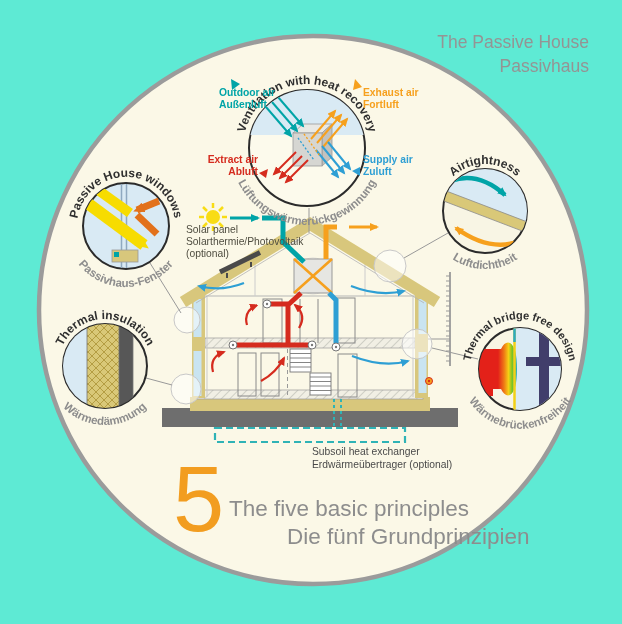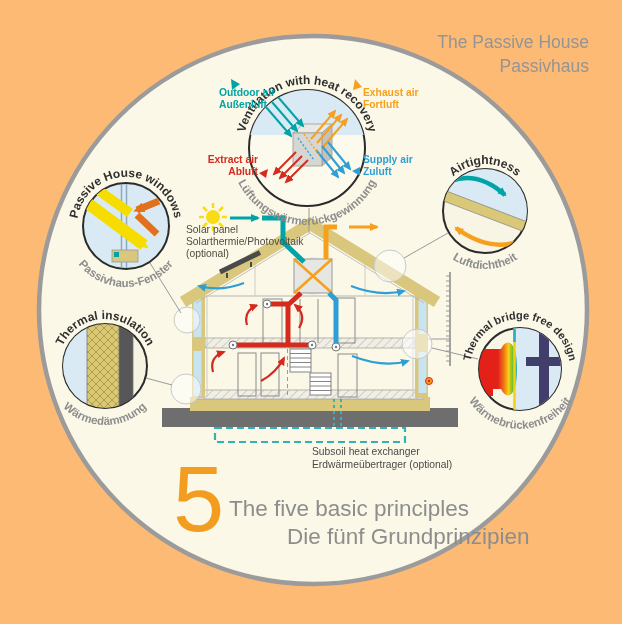--- a/index.html
+++ b/index.html
@@ -1,16 +1,16 @@
 <!DOCTYPE html>
 <html><head>
 <meta charset="utf-8">
 <style>
   html,body{margin:0;padding:0;background:#ffffff;}
-  .stage{position:relative;width:622px;height:624px;background:#fdba74;overflow:hidden;
+  .stage{position:relative;width:622px;height:624px;background:#5eead4;overflow:hidden;
          font-family:"Liberation Sans",sans-serif;}
   svg text{font-family:"Liberation Sans",sans-serif;}
 </style>
 </head>
 <body>
 
 <div class="stage">
 <svg width="622" height="624" viewBox="0 0 622 624">
   <defs>
 

